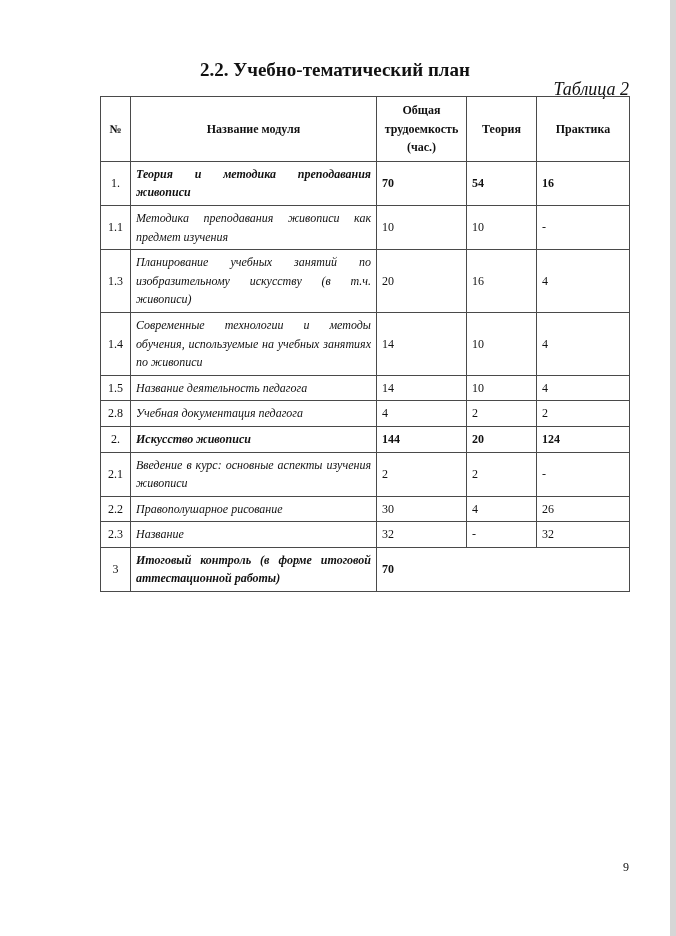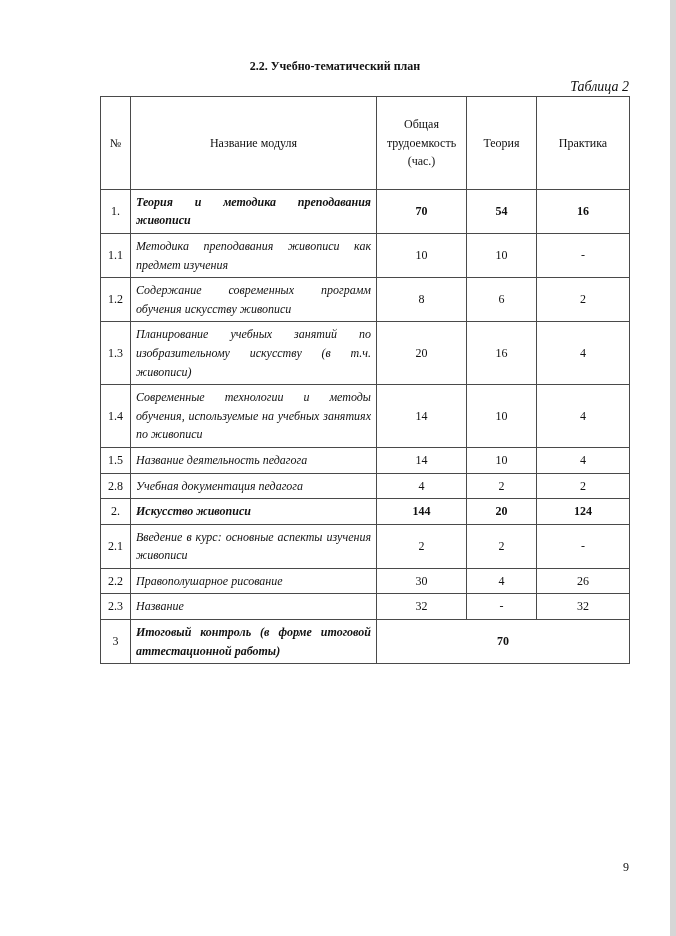--- a/index.html
+++ b/index.html
@@ -11,58 +11,57 @@
     font-family:"Liberation Serif","DejaVu Serif",serif;
     color:#111;
   }
   .scan-edge{
     position:absolute;top:0;right:0;width:6px;height:936px;
     background:#d6d6d6;
   }
   .doc-title{
     position:absolute;top:59px;left:0;width:670px;
     text-align:center;
-    font-size:12px;font-weight:bold;
+    font-size:19px;font-weight:bold;
     margin:0;
   }
   .table-caption{
     position:absolute;top:79px;left:100px;width:529px;
     text-align:right;
     font-style:italic;
-    font-size:14px;
+    font-size:18px;
   }
   table.curriculum{
     position:absolute;top:96px;left:100px;
     width:529px;
     border-collapse:collapse;
     table-layout:fixed;
     font-size:12px;
   }
   table.curriculum th, table.curriculum td{
     border:1px solid #4a4a4a;
     vertical-align:middle;
     line-height:1.55;
     padding:3px 5px;
   }
   table.curriculum th{
-    font-weight:normal;
+    font-weight:bold;
     text-align:center;
-    padding:18px 2px;
+    padding:4px 2px;
   }
   td.num-cell{
     text-align:center;
     padding:3px 1px;
   }
   td.name-cell{
     text-align:justify;
     text-align-last:left;
     font-style:italic;
   }
   td.val-cell{
-    text-align:center;
   }
   tr.bold-row td.name-cell,
   tr.bold-row td.val-cell{
     font-weight:bold;
   }
   .page-number{
     position:absolute;top:860px;left:100px;width:529px;
     text-align:right;
     font-size:12px;
   }
@@ -100,27 +99,20 @@
           <td class="val-cell">70</td>
           <td class="val-cell">54</td>
           <td class="val-cell">16</td>
         </tr>
         <tr>
           <td class="num-cell">1.1</td>
           <td class="name-cell">Методика преподавания живописи как предмет изучения</td>
           <td class="val-cell">10</td>
           <td class="val-cell">10</td>
           <td class="val-cell">-</td>
-        </tr>
-        <tr>
-          <td class="num-cell">1.2</td>
-          <td class="name-cell">Содержание современных программ обучения искусству живописи</td>
-          <td class="val-cell">8</td>
-          <td class="val-cell">6</td>
-          <td class="val-cell">2</td>
         </tr>
         <tr>
           <td class="num-cell">1.3</td>
           <td class="name-cell">Планирование учебных занятий по изобразительному искусству (в т.ч. живописи)</td>
           <td class="val-cell">20</td>
           <td class="val-cell">16</td>
           <td class="val-cell">4</td>
         </tr>
         <tr>
           <td class="num-cell">1.4</td>

